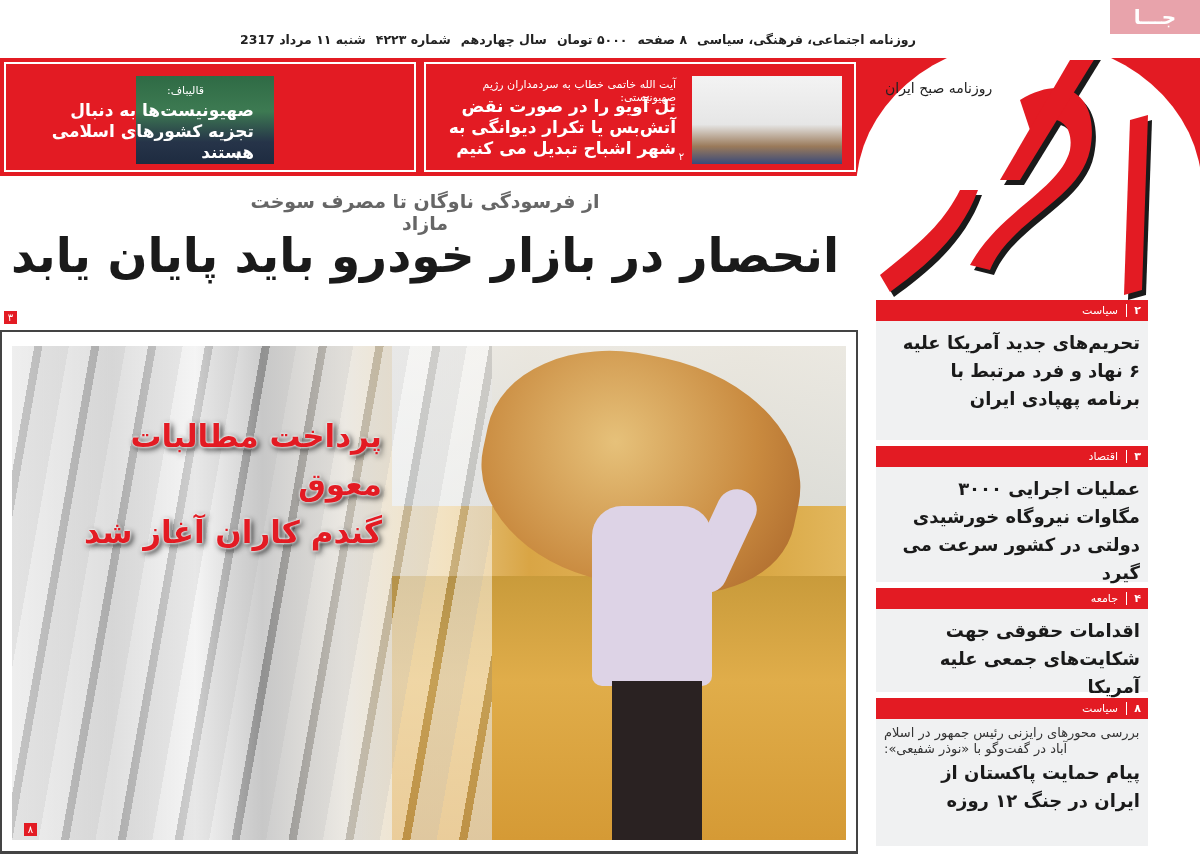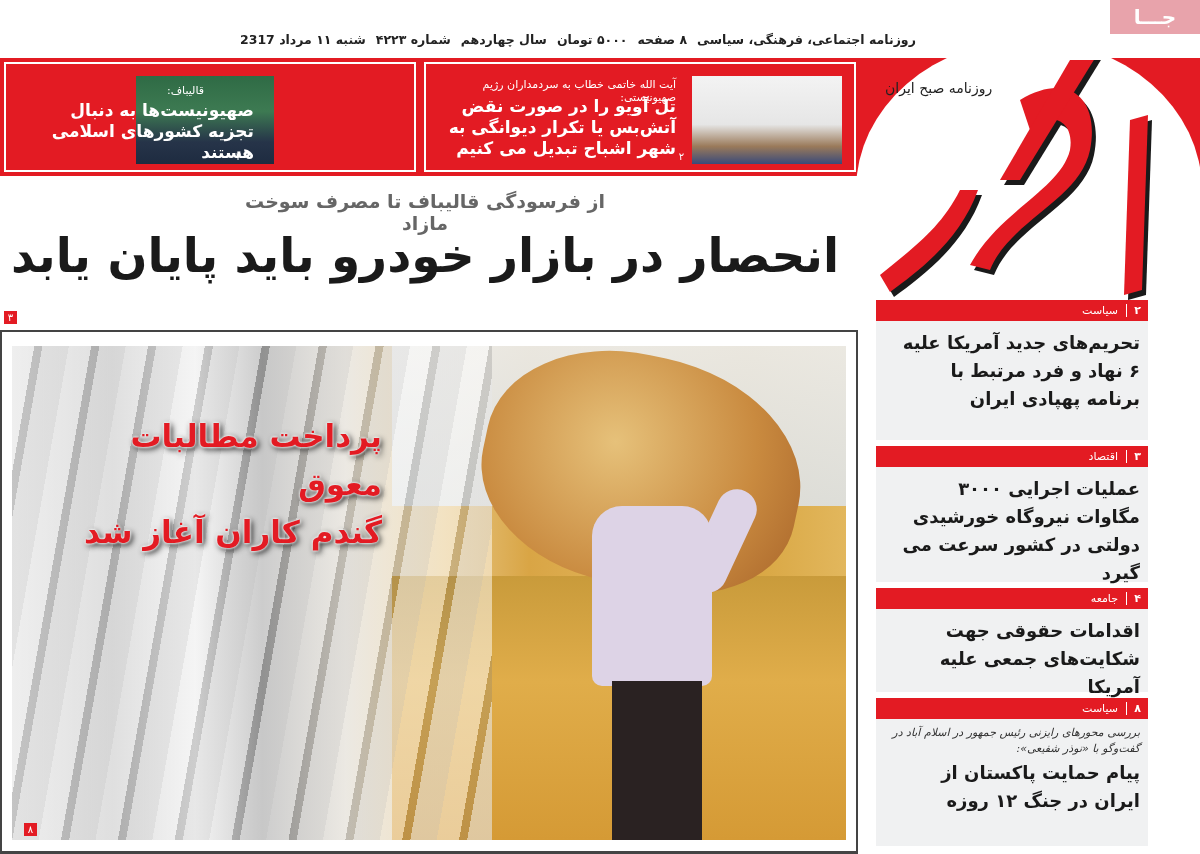--- a/index.html
+++ b/index.html
@@ -76,21 +76,21 @@
     font-size: 31px; font-weight: bold; color: #e31b23; line-height: 48px;
     text-shadow: 0 0 3px #fff, 0 0 3px #fff, 2px 2px 6px #000;
   }
 
   .side-col { position: absolute; top: 300px; left: 876px; width: 272px; }
   .side-box { background: #f0f1f2; margin-bottom: 0; position: relative; }
   .side-bar { display: flex; flex-direction: row; height: 21px; background: #e31b23; color: #fff; font-size: 11px; align-items: center; }
   .side-bar .num { width: 22px; text-align: center; border-left: 1px solid #fff; font-weight: bold; }
   .side-bar .sec { padding-right: 8px; }
   .side-title { font-size: 18px; font-weight: bold; color: #1a1a1a; line-height: 28px; padding: 8px 8px 14px 24px; text-align: right; }
-  .side-kicker { font-size: 11px; color: #333; padding: 6px 8px 0 8px; line-height: 16px; text-align: right; font-style: italic; }
+  .side-kicker { font-size: 13px; color: #333; padding: 6px 8px 0 8px; line-height: 16px; text-align: left; }
 </style>
 </head>
 <body>
 
 <div class="masthead-line">
   <span>روزنامه اجتماعی، فرهنگی، سیاسی</span>
     <span class="dot"></span>
   <span>۸ صفحه</span>
     <span class="dot"></span>
   <span>۵۰۰۰ تومان</span>
@@ -130,21 +130,21 @@
   <div class="pg">۲</div>
 </div>
 
 <div class="teaser teaser-2">
   <div class="photo"></div>
   <div class="kicker">قالیباف:</div>
   <div class="title">صهیونیست‌ها به دنبال تجزیه کشورهای اسلامی هستند</div>
   <div class="pg">۲</div>
 </div>
 
-<div class="sub-head">از فرسودگی قالیباف تا مصرف سوخت مازاد</div>
+<div class="sub-head">از فرسودگی ناوگان تا مصرف سوخت مازاد</div>
 <div class="main-head">انحصار در بازار خودرو باید پایان یابد</div>
 <div class="page-badge" style="top:311px; left:4px;">۳</div>
 
 <div class="photo-frame">
   <div class="photo-img">
     <div class="sky"></div>
     <div class="field"></div>
     <div class="notes-fade"></div>
     <div class="bale"></div>
     <div class="arm"></div>

